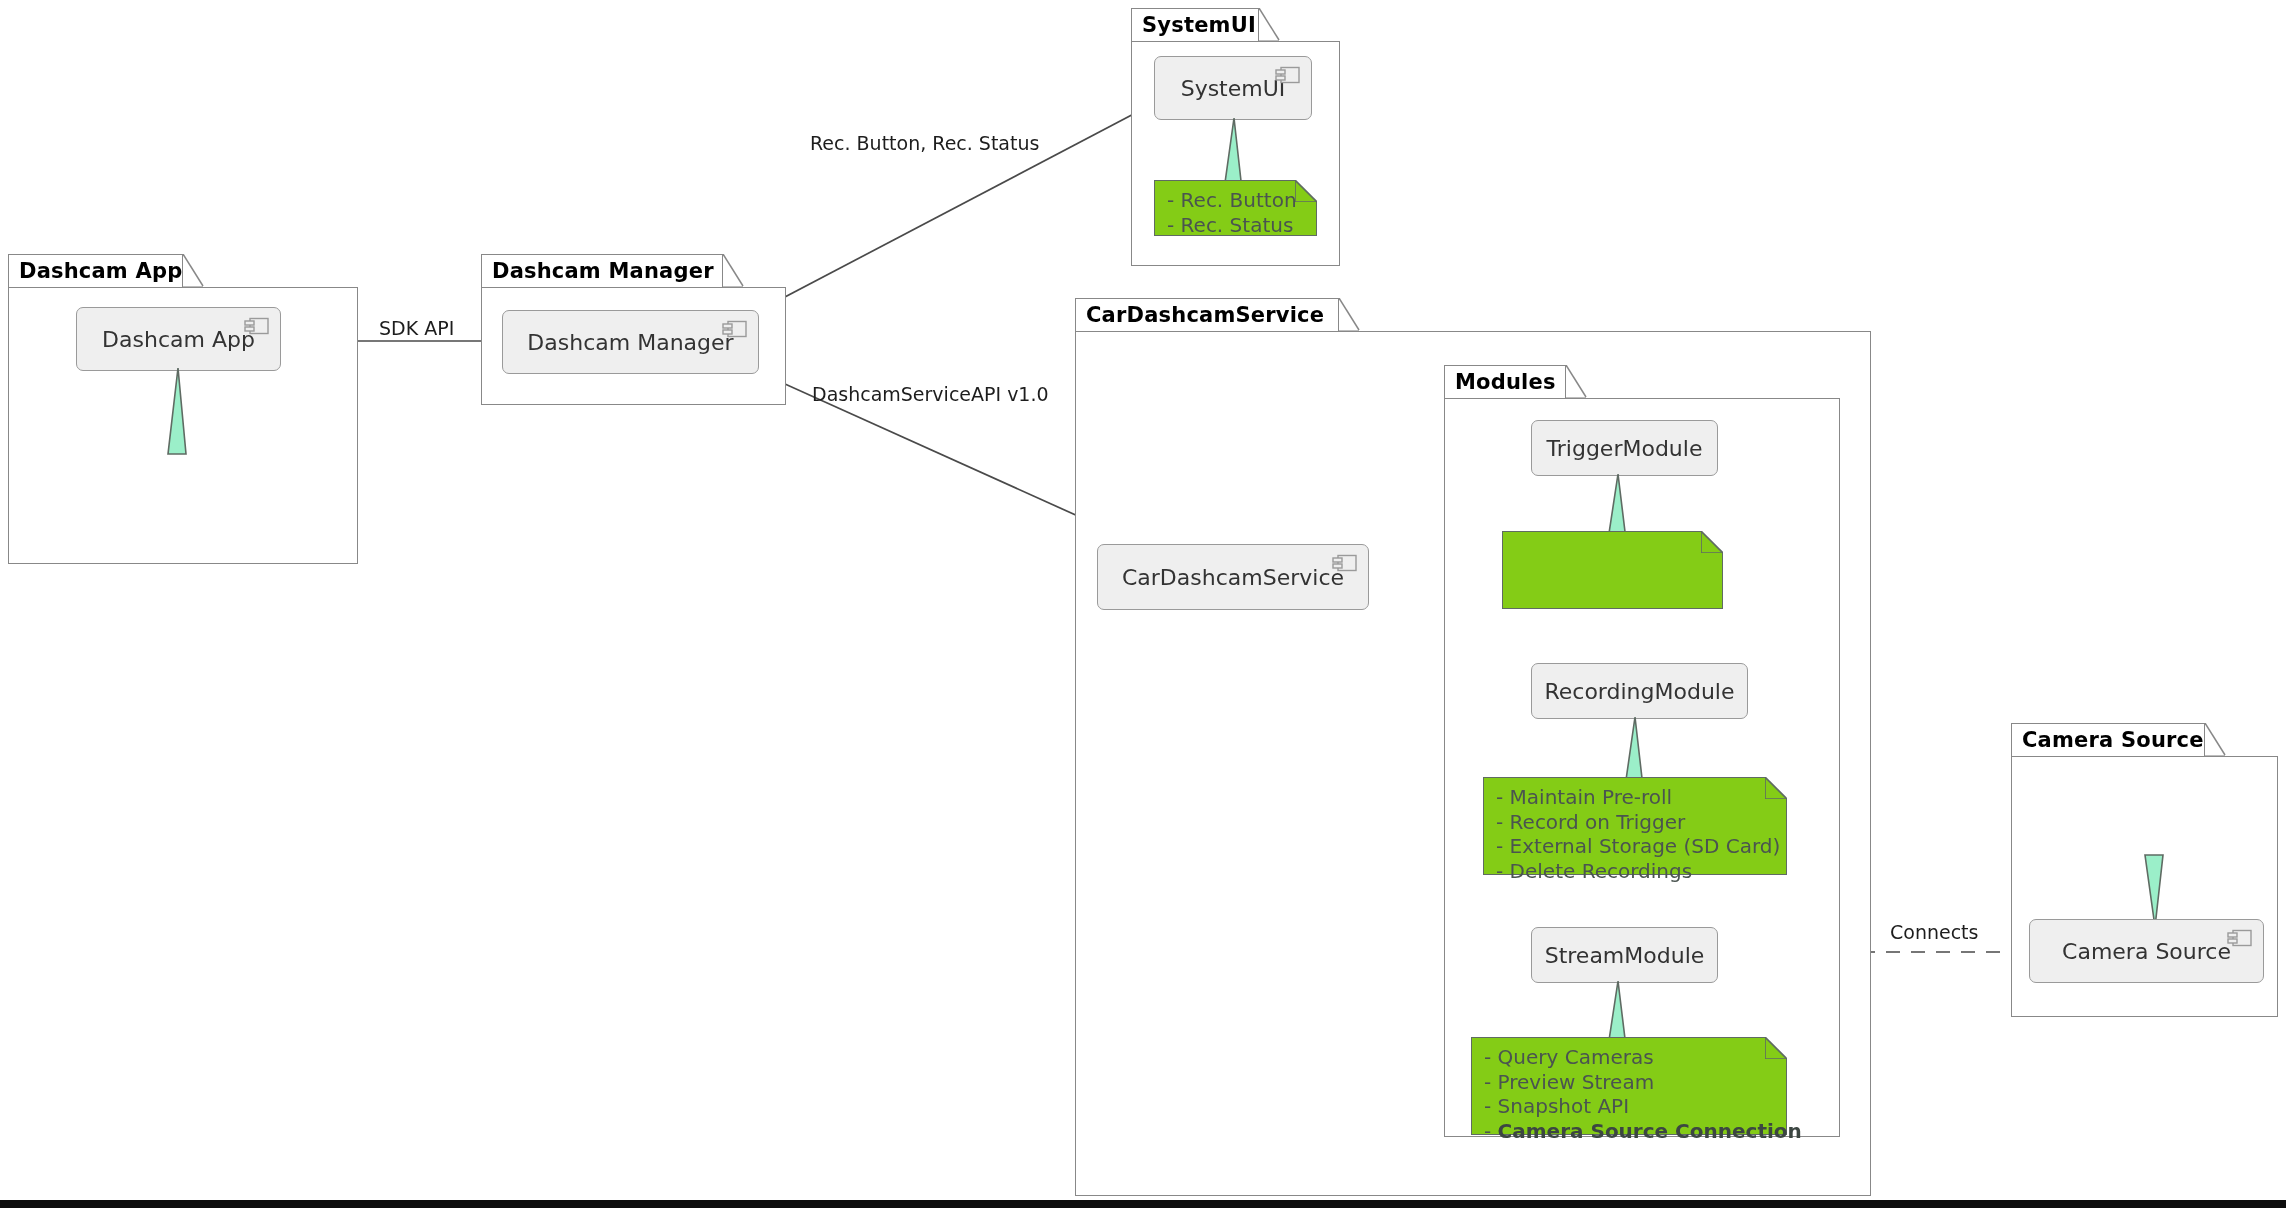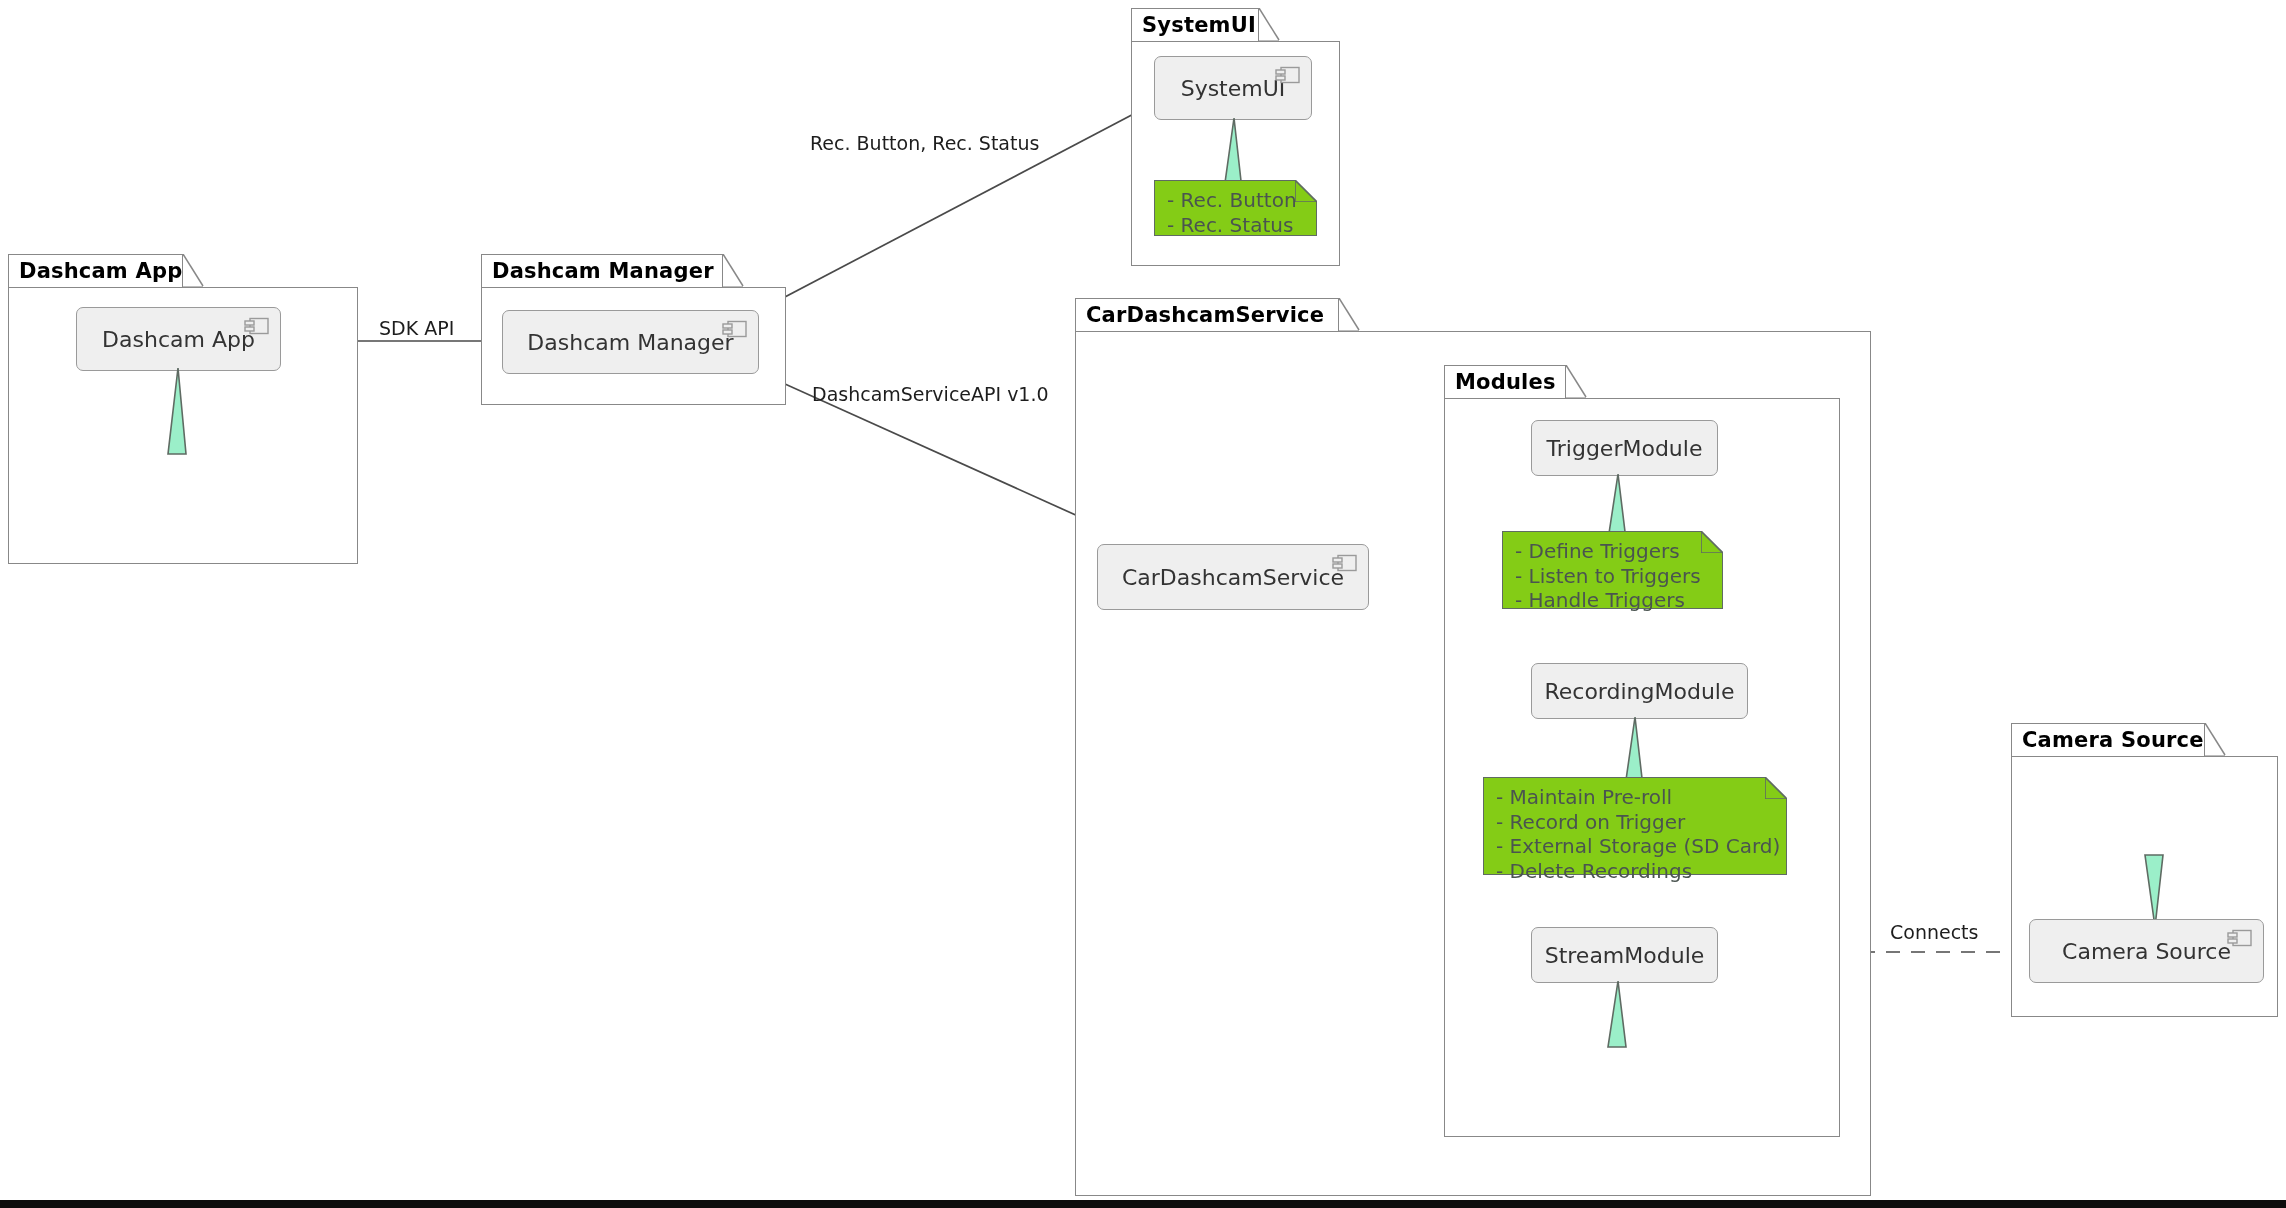--- a/index.html
+++ b/index.html
@@ -179,23 +179,20 @@
       <div class="pkg-body" style="top:33px;width:396px;height:739px;"></div>
 
       <div class="comp" style="left:87px;top:55px;width:187px;height:56px;">
         <span class="comp-label">TriggerModule</span>
       </div>
       <svg style="position:absolute;left:155px;top:107px;width:38px;height:70px;" viewBox="0 0 38 70">
         <path d="M19,2 L27,68 L9,68 Z" fill="#9BEFC9" stroke="#5f6b63" stroke-width="1.6"></path>
       </svg>
       <div class="note" style="left:58px;top:166px;width:221px;height:78px;">
         <div class="note-body">
-          <div class="note-text">- Define Triggers
-- Listen to Triggers
-- Handle Triggers</div>
           <svg class="note-fold" viewBox="0 0 22 22">
             <path d="M0,0 L22,22 L22,0 Z" fill="#fff"></path>
             <path d="M0,0 L22,22" stroke="#5f6b63" stroke-width="1.6" fill="none"></path>
             <path d="M0,0 L0,22 L22,22" stroke="#5f6b63" stroke-width="1.6" fill="none"></path>
           </svg>
         </div>
       </div>
 
       <div class="comp" style="left:87px;top:298px;width:217px;height:56px;">
         <span class="comp-label">RecordingModule</span>
@@ -216,20 +213,33 @@
           </svg>
         </div>
       </div>
 
       <div class="comp" style="left:87px;top:562px;width:187px;height:56px;">
         <span class="comp-label">StreamModule</span>
       </div>
       <svg style="position:absolute;left:155px;top:614px;width:38px;height:70px;" viewBox="0 0 38 70">
         <path d="M19,2 L27,68 L9,68 Z" fill="#9BEFC9" stroke="#5f6b63" stroke-width="1.6"></path>
       </svg>
+      <div class="note" style="left:27px;top:672px;width:316px;height:98px;">
+        <div class="note-body">
+          <div class="note-text">- Query Cameras
+- Preview Stream
+- Snapshot API
+- <b>Camera Source Connection</b></div>
+          <svg class="note-fold" viewBox="0 0 22 22">
+            <path d="M0,0 L22,22 L22,0 Z" fill="#fff"></path>
+            <path d="M0,0 L22,22" stroke="#5f6b63" stroke-width="1.6" fill="none"></path>
+            <path d="M0,0 L0,22 L22,22" stroke="#5f6b63" stroke-width="1.6" fill="none"></path>
+          </svg>
+        </div>
+      </div>
     </div>
   </div>
 
   <div class="pkg" style="left:2011px;top:723px;width:267px;height:227px;">
     <div class="pkg-tab" style="width:194px;">
       <span class="pkg-title">Camera Source</span>
     </div>
     <svg class="pkg-tab-corner" style="left:194px;" viewBox="0 0 22 34">
       <path d="M0,0 L20,32 L20,34 L0,34 Z" fill="#fff"></path>
       <path d="M0,0 L20,32" stroke="#888" stroke-width="1.5" fill="none"></path>

